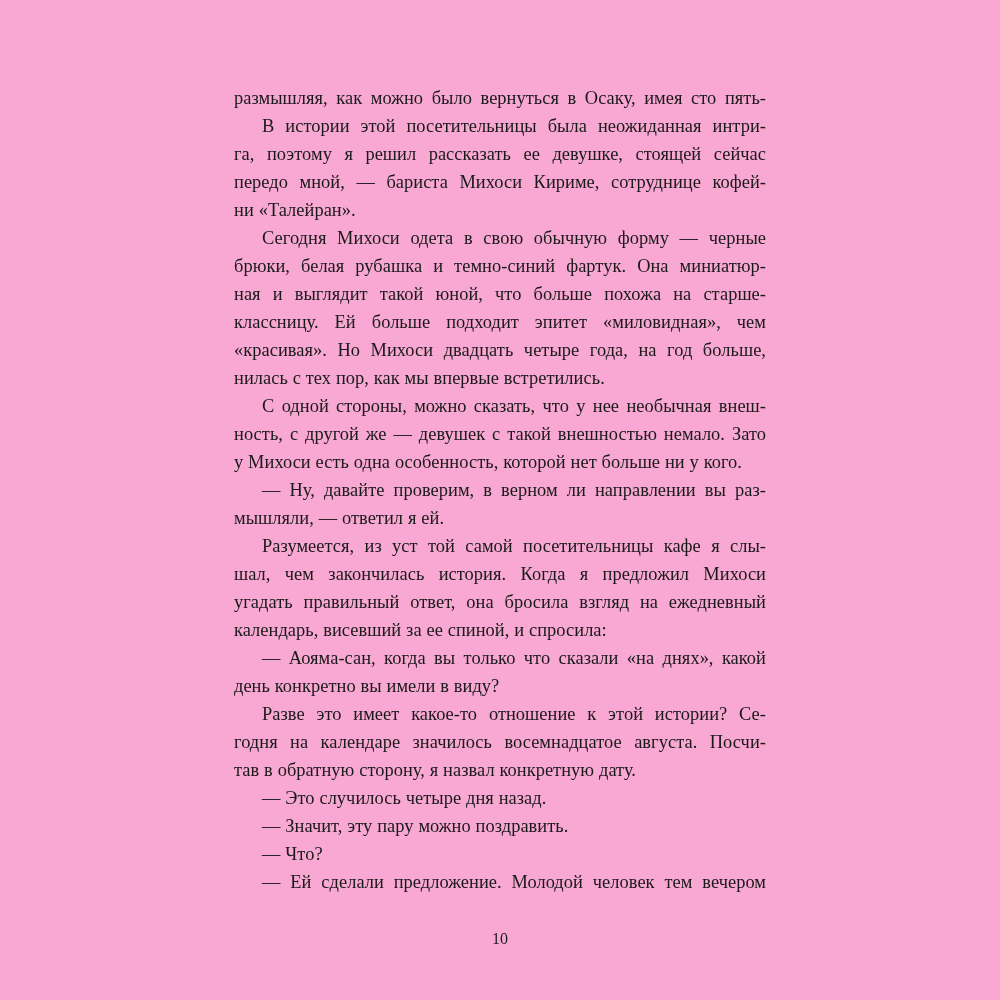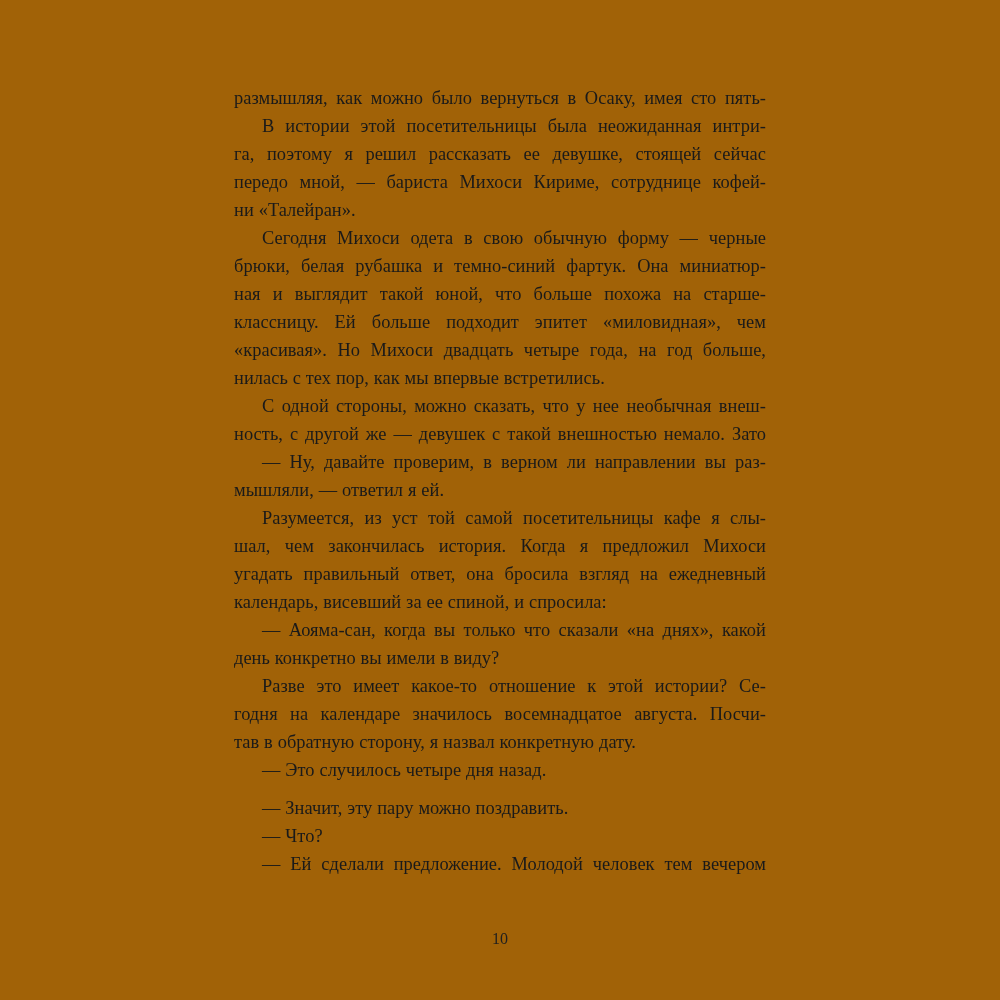--- a/index.html
+++ b/index.html
@@ -13,21 +13,21 @@
     height: 1000px;
     overflow: hidden;
     font-family: "Liberation Serif", "DejaVu Serif", serif;
     color: #1a1a1a;
     -webkit-font-smoothing: antialiased;
   }
   .page {
     position: relative;
     width: 1000px;
     height: 1000px;
-    background: #a16207;
+    background: #f9a8d4;
     box-sizing: border-box;
   }
   .text-column {
     position: absolute;
     left: 234px;
     top: 84px;
     width: 532px;
   }
   .para {
     margin: 0;
@@ -83,20 +83,21 @@
         <span class="line just" style="text-indent: 28px;">Сегодня Михоси одета в свою обычную форму — черные</span>
         <span class="line just">брюки, белая рубашка и темно-синий фартук. Она миниатюр-</span>
         <span class="line just">ная и выглядит такой юной, что больше похожа на старше-</span>
         <span class="line just">классницу. Ей больше подходит эпитет «миловидная», чем</span>
         <span class="line just">«красивая». Но Михоси двадцать четыре года, на год больше,</span>
         <span class="line last">нилась с тех пор, как мы впервые встретились.</span>
       </p>
       <p class="para">
         <span class="line just" style="text-indent: 28px;">С одной стороны, можно сказать, что у нее необычная внеш-</span>
         <span class="line just">ность, с другой же — девушек с такой внешностью немало. Зато</span>
+        <span class="line last">у Михоси есть одна особенность, которой нет больше ни у кого.</span>
       </p>
       <p class="para">
         <span class="line just" style="text-indent: 28px;">— Ну, давайте проверим, в верном ли направлении вы раз-</span>
         <span class="line last">мышляли, — ответил я ей.</span>
       </p>
       <p class="para">
         <span class="line just" style="text-indent: 28px;">Разумеется, из уст той самой посетительницы кафе я слы-</span>
         <span class="line just">шал, чем закончилась история. Когда я предложил Михоси</span>
         <span class="line just">угадать правильный ответ, она бросила взгляд на ежедневный</span>
         <span class="line last">календарь, висевший за ее спиной, и спросила:</span>
@@ -107,21 +108,21 @@
       </p>
       <p class="para">
         <span class="line just" style="text-indent: 28px;">Разве это имеет какое-то отношение к этой истории? Се-</span>
         <span class="line just">годня на календаре значилось восемнадцатое августа. Посчи-</span>
         <span class="line last">тав в обратную сторону, я назвал конкретную дату.</span>
       </p>
       <p class="para">
         <span class="line last" style="text-indent: 28px;">— Это случилось четыре дня назад.</span>
       </p>
       <p class="para">
-        <span class="line last" style="text-indent: 28px; margin-top: 10px;">— Значит, эту пару можно поздравить.</span>
+        <span class="line last" style="text-indent: 28px;">— Значит, эту пару можно поздравить.</span>
       </p>
       <p class="para">
         <span class="line last" style="text-indent: 28px;">— Что?</span>
       </p>
       <p class="para">
         <span class="line just" style="text-indent: 28px;">— Ей сделали предложение. Молодой человек тем вечером</span>
       </p>
     </div>
 
   <div class="folio">10</div>

